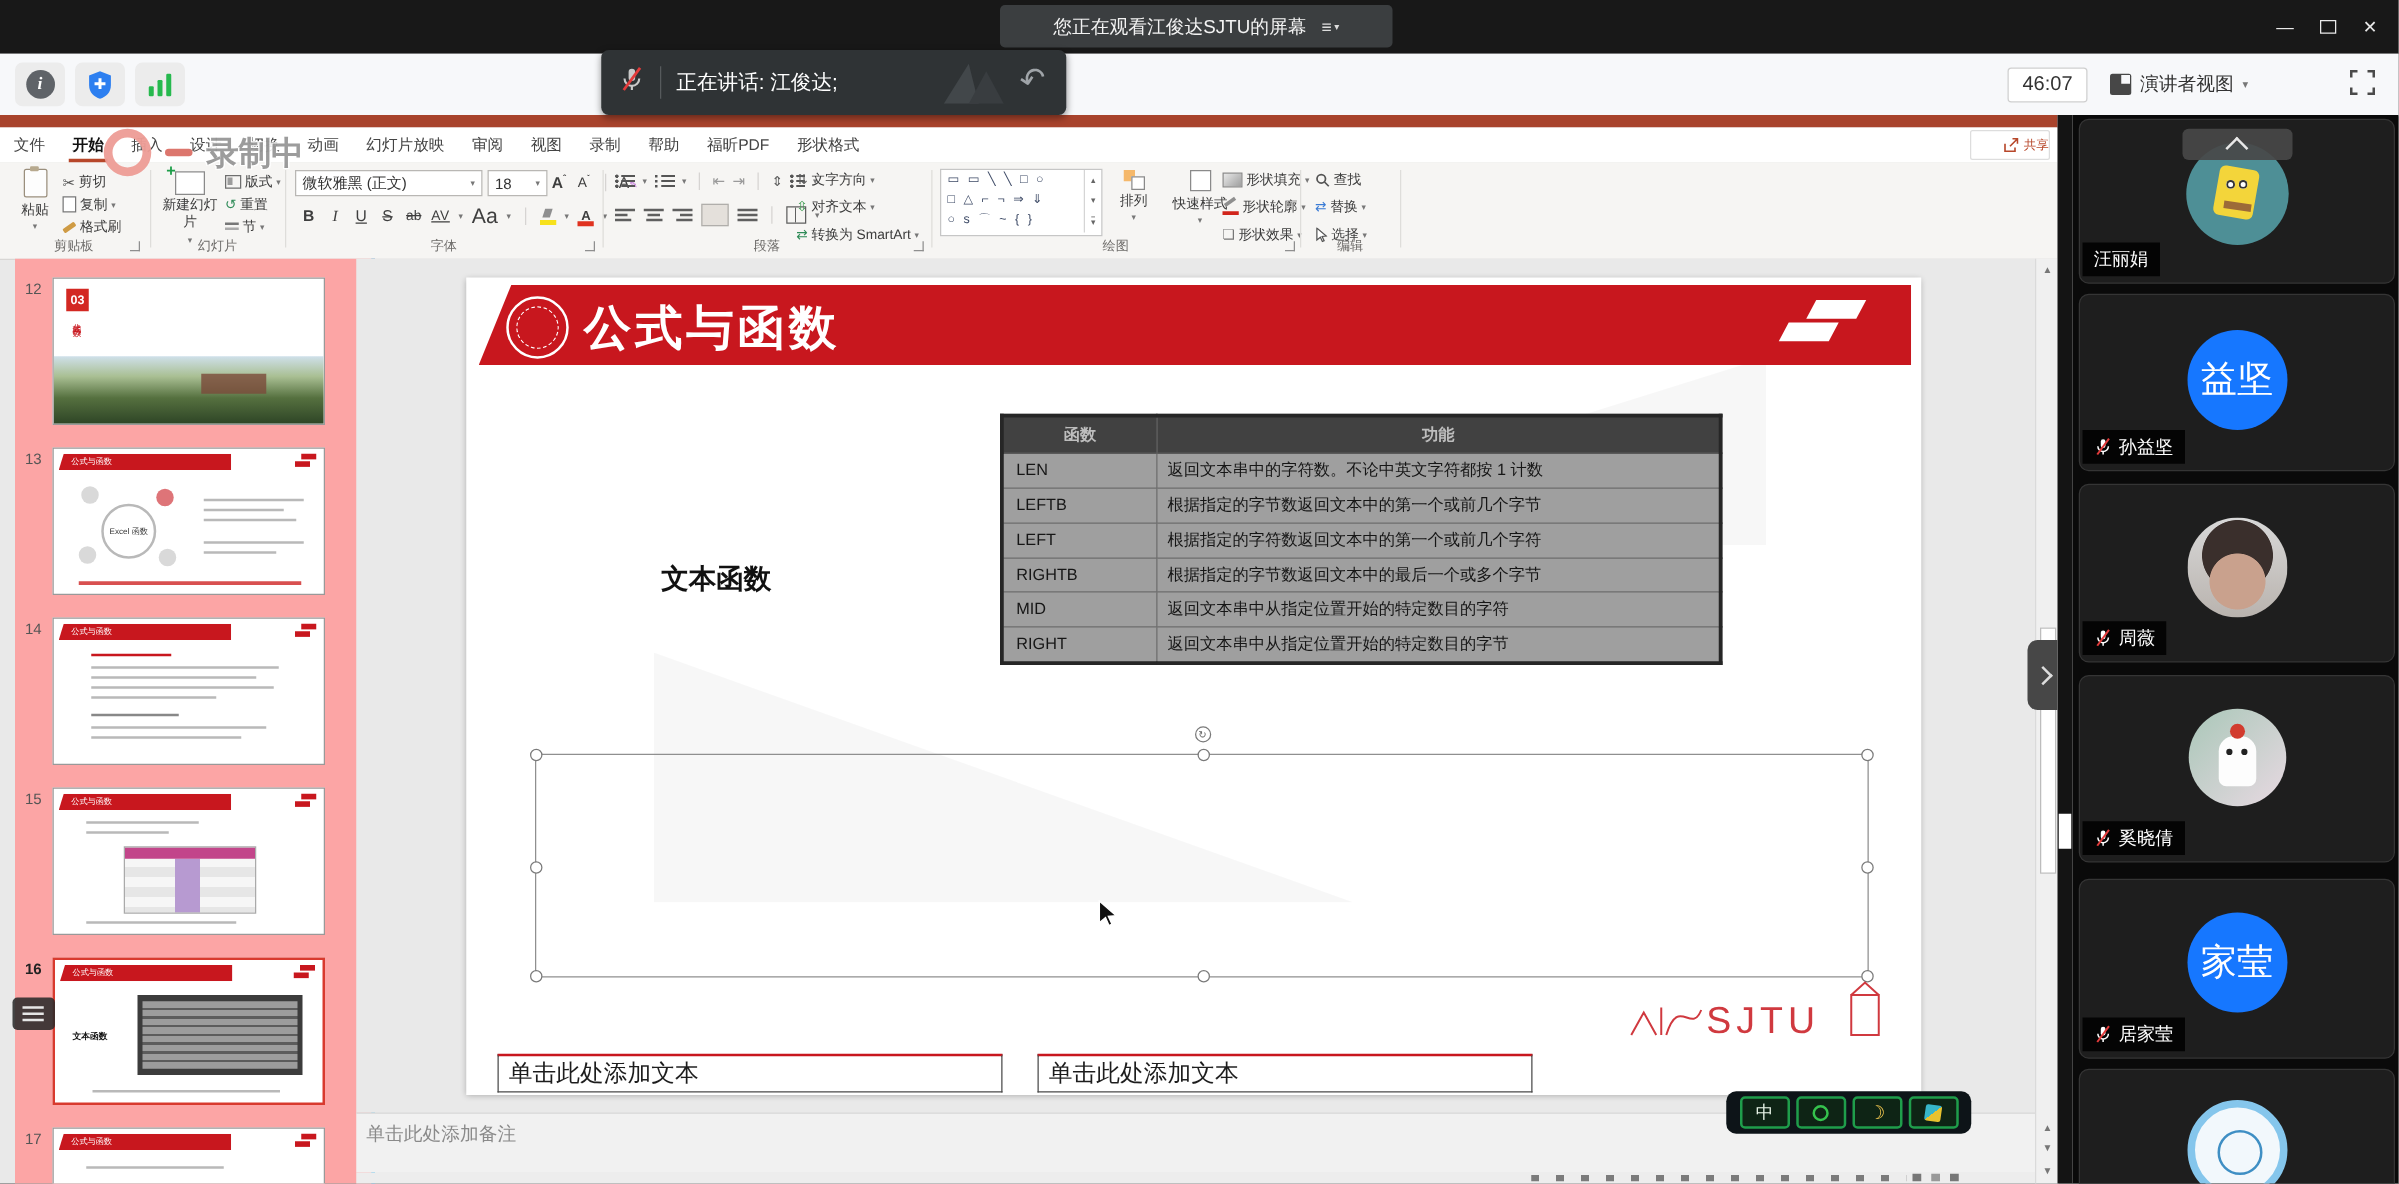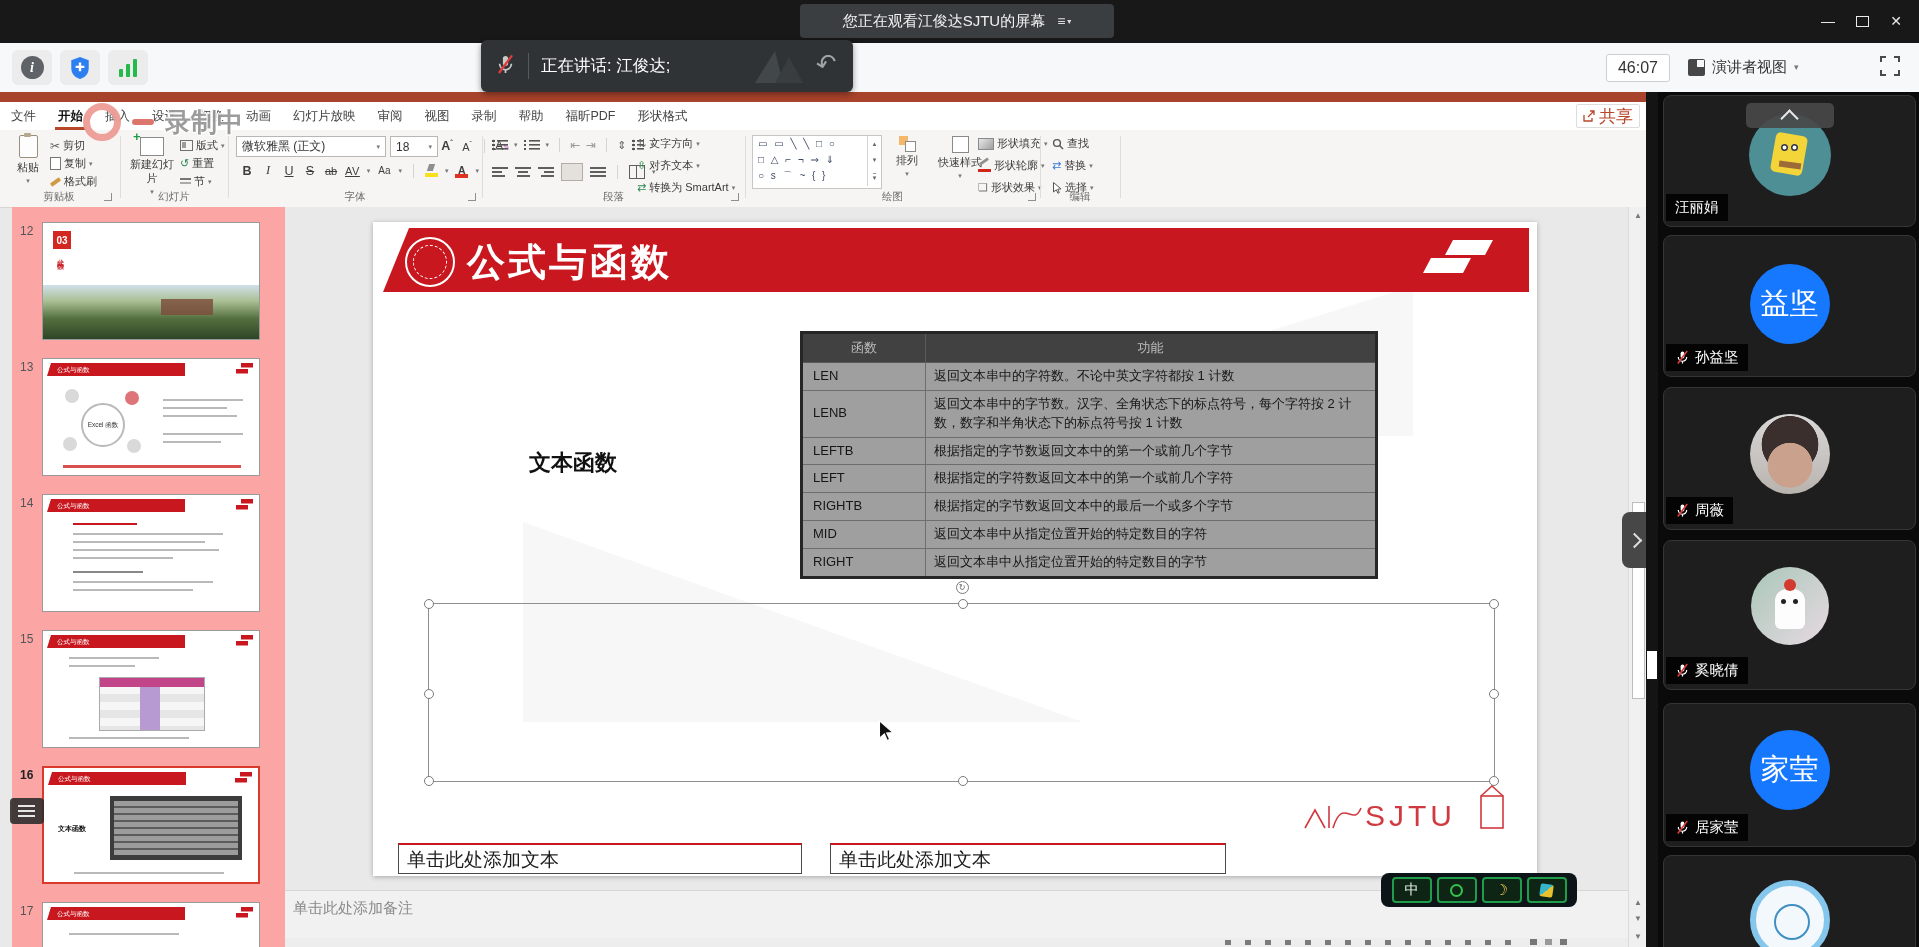--- a/index.html
+++ b/index.html
@@ -15,21 +15,21 @@
   #viewmode{position:absolute;left:1688px;top:9px;height:30px;display:flex;align-items:center;gap:7px;font-size:15px;color:#333}
   
   #toast{position:absolute;left:481px;top:40px;width:372px;height:52px;background:#2f3335;border-radius:6px;z-index:60;display:flex;align-items:center;box-shadow:0 2px 6px rgba(0,0,0,.4)}
   
   #ppt-titlebar{position:absolute;left:0;top:92px;width:1646px;height:10px;background:#a8432c}
   #tabsrow{position:absolute;left:0;top:102px;width:1646px;height:28px;background:#fff;border-bottom:1px solid #e3e1df}
   .tab{position:relative;display:inline-block;line-height:28px;padding:0 11px;font-size:12.5px;color:#444}
   .tab.active{color:#111;font-weight:bold}
   .tab.active::after{content:"";position:absolute;left:8px;right:8px;bottom:0;height:3px;background:#b7472a}
   .tab.ctx{color:#404040}
-  #sharebtn{position:absolute;left:1576px;top:104px;width:62px;height:22px;background:#fff;border:1px solid #ddd;border-radius:2px;display:flex;align-items:center;justify-content:center;gap:4px;color:#b7472a;font-size:17px}
+  #sharebtn{position:absolute;left:1576px;top:104px;width:62px;height:22px;background:#fff;border:1px solid #ddd;border-radius:2px;display:flex;align-items:center;justify-content:flex-end;gap:4px;color:#b7472a;font-size:10px}
   #ribbon{position:absolute;left:0;top:130px;width:1646px;height:77px;background:#f6f5f3;border-bottom:1px solid #d8d6d4}
   .gsep{position:absolute;top:6px;height:62px;width:1px;background:#deddda}
   .glab{position:absolute;bottom:3px;text-align:center;font-size:10.5px;color:#6e6c6a}
   .launch{position:absolute;bottom:6px;width:7px;height:7px;border-right:1.4px solid #8f8f8f;border-bottom:1.4px solid #8f8f8f}
   .rbi{position:absolute;display:flex;align-items:center;gap:3px;font-size:11px;color:#3b3b3b;white-space:nowrap}
   .cv{font-size:7px;color:#777}
   .bigbtn{position:absolute;display:flex;flex-direction:column;align-items:center;gap:2px;font-size:11px;color:#3b3b3b;text-align:center}
   .sel{position:absolute;height:21px;background:#fff;border:1px solid #b9b7b4;font-size:12px;color:#333;display:flex;align-items:center;padding:0 5px;box-sizing:border-box}
   .fbtn{display:inline-block;min-width:14px;text-align:center;font-size:12.5px;color:#3e3e3e}
   .msep{display:inline-block;width:1px;height:14px;background:#d6d4d2;margin:0 4px;vertical-align:middle}
@@ -84,21 +84,21 @@
   #editor{position:absolute;left:285px;top:207px;width:1343px;height:683px;background:#e9e9e9}
   #slide{position:absolute;left:88px;top:15px;width:1164px;height:654px;background:#fff;box-shadow:0 1px 5px rgba(0,0,0,.28)}
   #banner{position:absolute;left:10px;top:6px;width:1146px;height:64px;background:#c8171e;clip-path:polygon(26px 0,100% 0,100% 100%,0 100%)}
   #btitle{position:absolute;left:84px;top:9px;font-size:38px;font-weight:bold;color:#fff;letter-spacing:3px}
   #seal{position:absolute;left:22px;top:9px;width:46px;height:46px;border:2.5px solid #fff;border-radius:50%;display:flex;align-items:center;justify-content:center}
   #seal::after{content:"";width:32px;height:32px;border:1.2px dashed #fff;border-radius:50%}
   .wlogo{position:absolute;height:15px;width:40px;background:#fff;transform:skewX(-28deg)}
   .deco{position:absolute;background:#000;opacity:.03}
   
   #ftable{position:absolute;left:427px;top:109px;width:578px;border:3px solid #262626;border-collapse:collapse;background:#9f9f9f;font-size:13px;color:#161616}
-  #ftable th{background:#414141;color:#bdbdbd;font-weight:normal;font-size:13px;height:26px;border:1px solid #5a5a5a}
+  #ftable th{background:#414141;color:#bdbdbd;font-weight:bold;font-size:13px;height:26px;border:1px solid #5a5a5a}
   #ftable td{border:1px solid #6e6e6e;padding:4px 8px;line-height:1.45}
   #ftable td.fn{width:104px;padding-left:10px}
   
   #txbox{position:absolute;left:55px;top:381px;width:1065px;height:177px;border:1.3px solid #8f8f8f}
   .hd{position:absolute;width:8px;height:8px;background:#fff;border:1px solid #7a7a7a;border-radius:50%}
   #rothd{position:absolute;left:50%;top:-23px;margin-left:-6px;width:11px;height:11px;background:#fff;border:1px solid #7a7a7a;border-radius:50%;font-size:8px;color:#666;line-height:11px;text-align:center}
   #txlines{position:absolute;left:264px;top:54px;font-size:25px;font-weight:bold;color:#1a1a1a;line-height:37px}
   .sqg{text-decoration:underline wavy #e03030 1px;text-underline-offset:4px}
   .phbox{position:absolute;height:31px;border:1px solid #4a4a4a;border-top:2.5px solid #c8171e;font-size:19px;color:#1d1d1d;line-height:29px;padding-left:8px;box-sizing:border-box}
   #notes{position:absolute;left:285px;top:890px;width:1343px;height:48px;background:#f1f1f1;border-top:1px solid #d6d6d6;font-size:15px;color:#8a8a8a;line-height:34px;padding-left:8px;box-sizing:border-box}
@@ -273,21 +273,21 @@
       <span class="fbtn">A<span style="color:#b65fd0;font-size:8px">✎</span></span>
     </div>
     <div class="rbi" style="left:240px;top:33px;gap:7px">
       <span class="fbtn" style="font-weight:bold">B</span>
       <span class="fbtn" style="font-family:'Liberation Serif',serif;font-style:italic">I</span>
       <span class="fbtn" style="text-decoration:underline">U</span>
       <span class="fbtn" style="text-decoration:line-through">S</span>
       <span class="fbtn" style="text-decoration:line-through;font-size:11px">ab</span>
       <span class="fbtn" style="text-decoration:underline;font-size:11px;letter-spacing:.5px">AV</span>
         <span class="cv">▾</span>
-      <span class="fbtn" style="font-size:10px">Aa</span>
+      <span class="fbtn" style="font-size:17px">Aa</span>
         <span class="cv">▾</span>
       <span class="msep"></span>
       <span class="ic-hl"></span>
         <span class="cv">▾</span>
       <span class="ic-fc"><span>A</span></span>
         <span class="cv">▾</span>
     </div>
     <div class="glab" style="left:228px;width:254px">字体</div>
     <span class="launch" style="left:468px"></span>
     <div class="gsep" style="left:482px"></div>
@@ -493,24 +493,20 @@
         <thead>
           <tr>
               <th style="width:110px">函数</th>
               <th>功能</th>
             </tr>
         </thead>
         <tbody>
             <tr>
               <td class="fn">LEN</td>
               <td class="desc">返回文本串中的字符数。不论中英文字符都按 1 计数</td>
-            </tr>
-            <tr>
-              <td class="fn">LENB</td>
-              <td class="desc">返回文本串中的字节数。汉字、全角状态下的标点符号，每个字符按 2 计数，数字和半角状态下的标点符号按 1 计数</td>
             </tr>
             <tr>
               <td class="fn">LEFTB</td>
               <td class="desc">根据指定的字节数返回文本中的第一个或前几个字节</td>
             </tr>
             <tr>
               <td class="fn">LEFT</td>
               <td class="desc">根据指定的字符数返回文本中的第一个或前几个字符</td>
             </tr>
             <tr>

